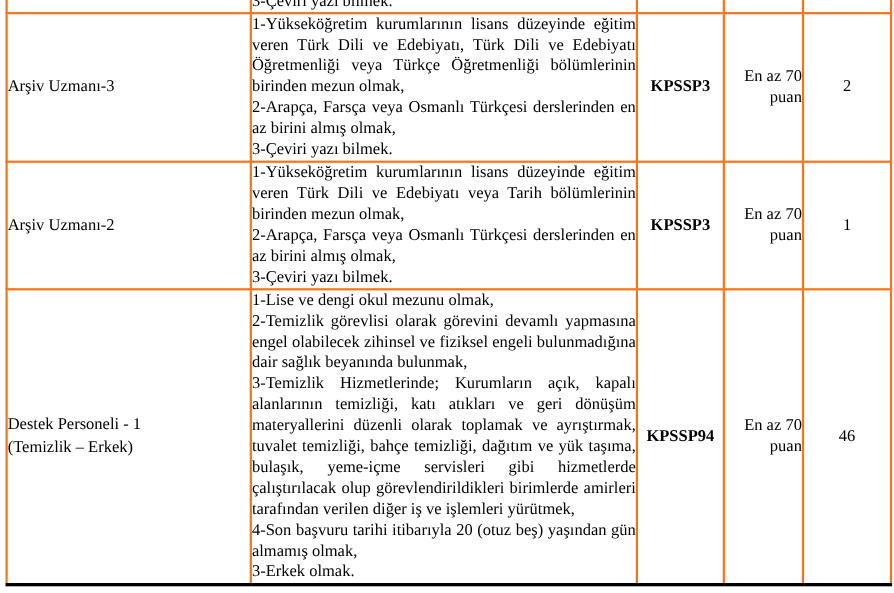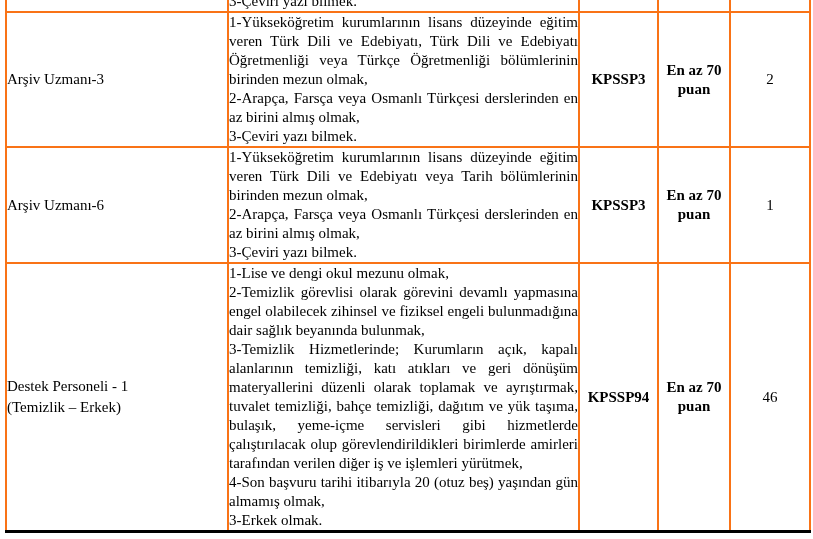--- a/index.html
+++ b/index.html
@@ -71,22 +71,22 @@
   }
   .req-item {
     text-align: justify;
     line-height: 19px;
   }
   td.kpss {
     font-weight: bold;
     text-align: center;
   }
   td.score {
-    font-weight: bold;
-    text-align: center;
+    font-weight: normal;
+    text-align: right;
     line-height: 19px;
     padding: 0 5px;
   }
   td.count {
     text-align: center;
   }
 </style>
 </head>
 <body>
 
@@ -119,21 +119,21 @@
           <div class="req-item">1-Yükseköğretim kurumlarının lisans düzeyinde eğitim veren Türk Dili ve Edebiyatı, Türk Dili ve Edebiyatı Öğretmenliği veya Türkçe Öğretmenliği bölümlerinin birinden mezun olmak,</div>
           <div class="req-item">2-Arapça, Farsça veya Osmanlı Türkçesi derslerinden en az birini almış olmak,</div>
           <div class="req-item">3-Çeviri yazı bilmek.</div>
         </td>
         <td class="kpss">KPSSP3</td>
         <td class="score">En az 70 puan</td>
         <td class="count">2</td>
       </tr>
 
       <tr class="row-2">
-        <td class="pos">Arşiv Uzmanı-6</td>
+        <td class="pos">Arşiv Uzmanı-2</td>
         <td class="req">
           <div class="req-item">1-Yükseköğretim kurumlarının lisans düzeyinde eğitim veren Türk Dili ve Edebiyatı veya Tarih bölümlerinin birinden mezun olmak,</div>
           <div class="req-item">2-Arapça, Farsça veya Osmanlı Türkçesi derslerinden en az birini almış olmak,</div>
           <div class="req-item">3-Çeviri yazı bilmek.</div>
         </td>
         <td class="kpss">KPSSP3</td>
         <td class="score">En az 70 puan</td>
         <td class="count">1</td>
       </tr>
 

